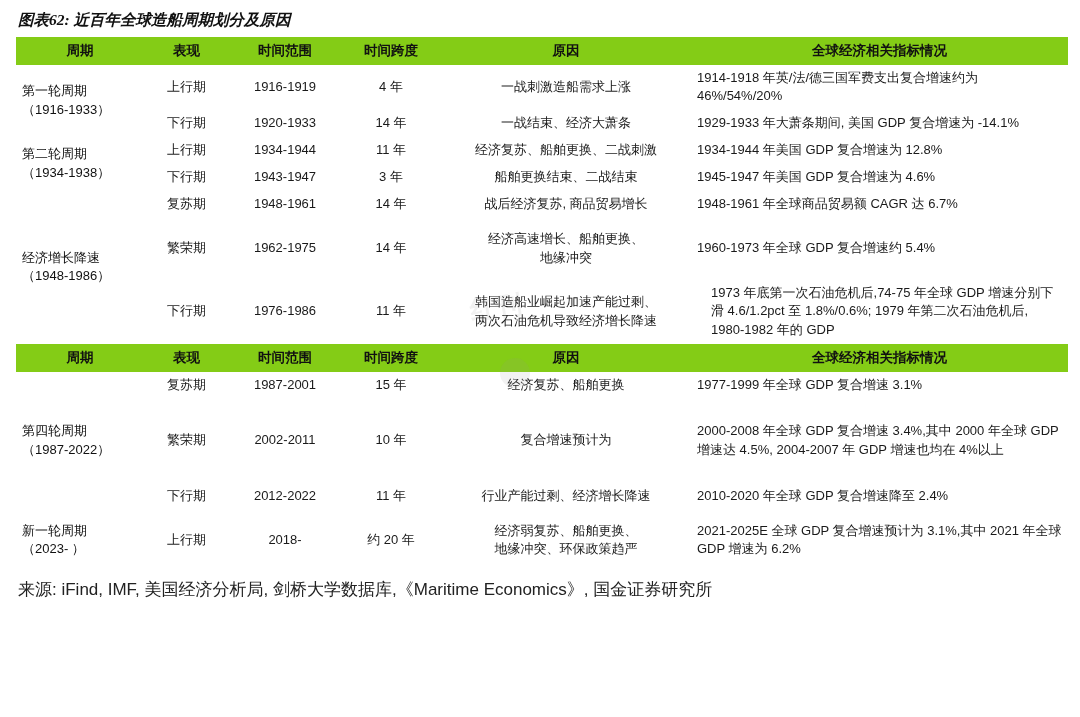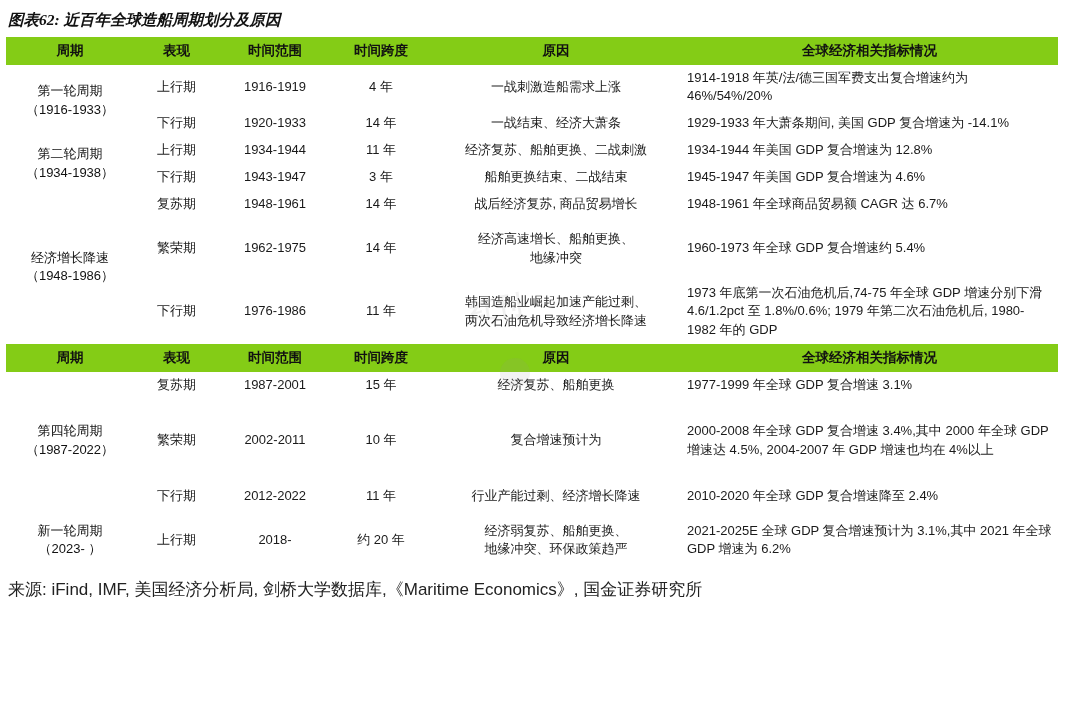--- a/index.html
+++ b/index.html
@@ -12,21 +12,21 @@
     background: #ffffff;
     font-family: "Liberation Sans", sans-serif;
     color: #1a1a1a;
     overflow: hidden;
   }
   .page {
     position: relative;
     width: 1052px;
     height: 717px;
     box-sizing: border-box;
-    padding: 8px 14px 0 6px;
+    padding: 8px 14px 0 16px;
   }
   .fig-title {
     font-size: 15.5px;
     font-weight: bold;
     font-style: italic;
     font-family: "Liberation Serif", serif;
     color: #111111;
     padding: 2px 0 6px 2px;
     letter-spacing: 0px;
   }
@@ -49,38 +49,39 @@
     text-align: center;
     font-weight: bold;
     font-size: 13.5px;
     color: #111;
     padding: 6px 4px;
     font-family: "Liberation Sans", sans-serif;
   }
   .hdr-top td { border-top: 2px solid #2e6c8e; border-bottom: 1px solid #2e6c8e; }
   .hdr-mid td { border-top: 1px solid #2e6c8e; border-bottom: 1px solid #2e6c8e; }
   .cyc-cell {
-    text-align: center;
+    text-align: left;
     font-size: 13px;
     color: #111;
     line-height: 1.7;
   }
   .phase-cell, .range-cell, .span-cell {
     text-align: center;
     font-size: 13px;
   }
   .reason-cell {
     text-align: center;
     font-size: 13px;
   }
   .metric-cell {
     text-align: left;
     font-size: 13px;
     padding-left: 10px;
     padding-right: 8px;
+    margin-left: 14px;
   }
   .rowline td {
     border-bottom: 1px solid #cfd3d6;
   }
   .group-end td {
     border-bottom: 1px solid #2e6c8e;
   }
   .last-row td {
     border-bottom: 2px solid #2e6c8e;
   }

